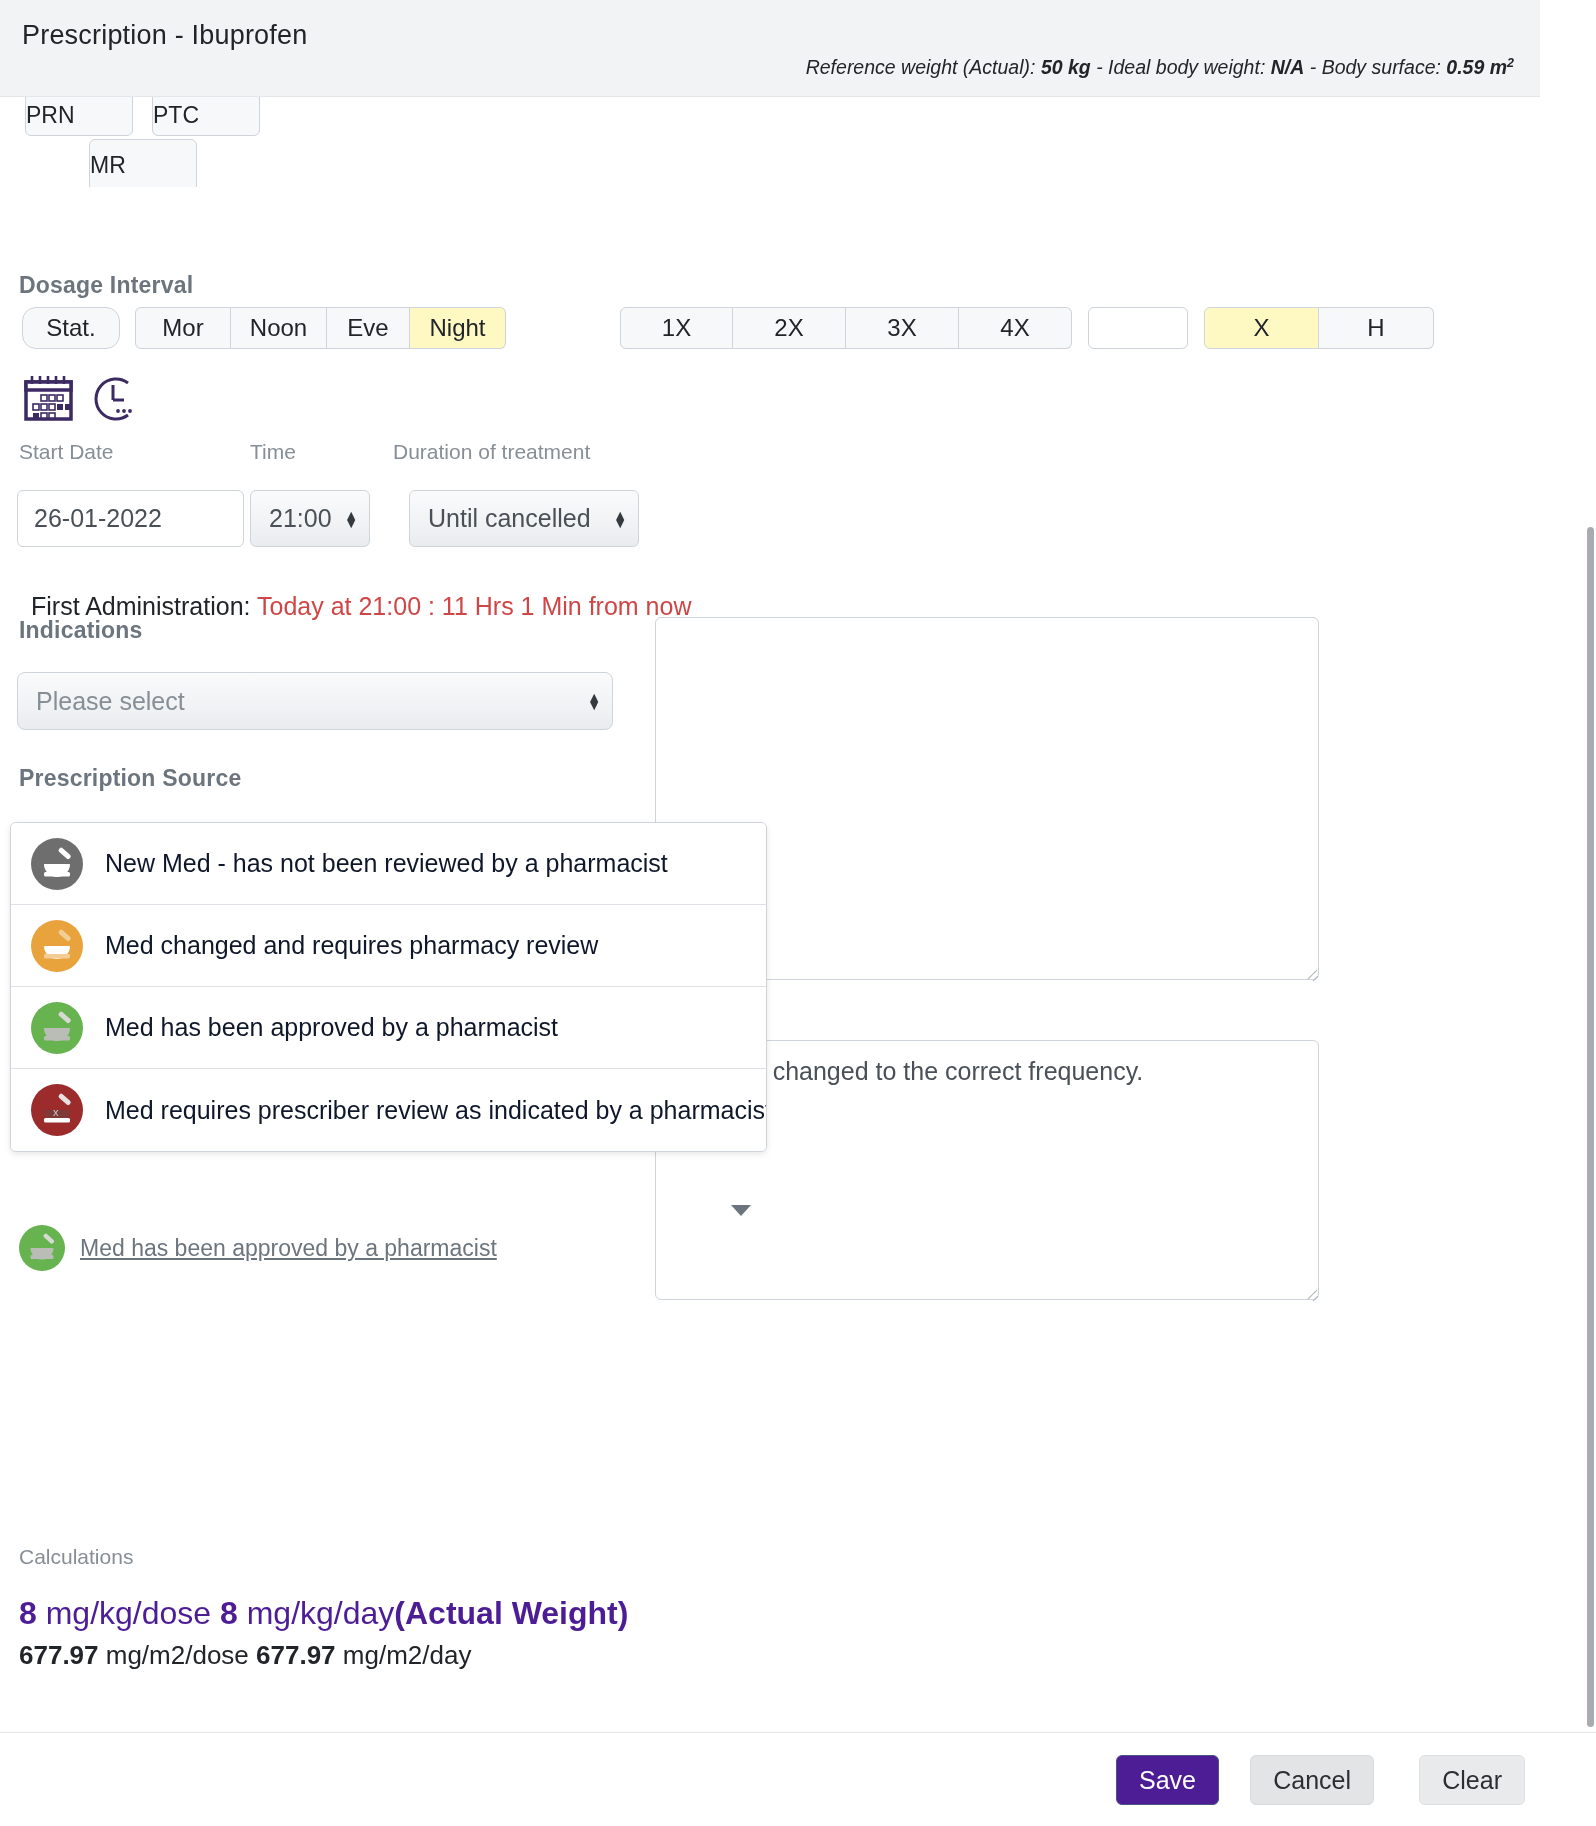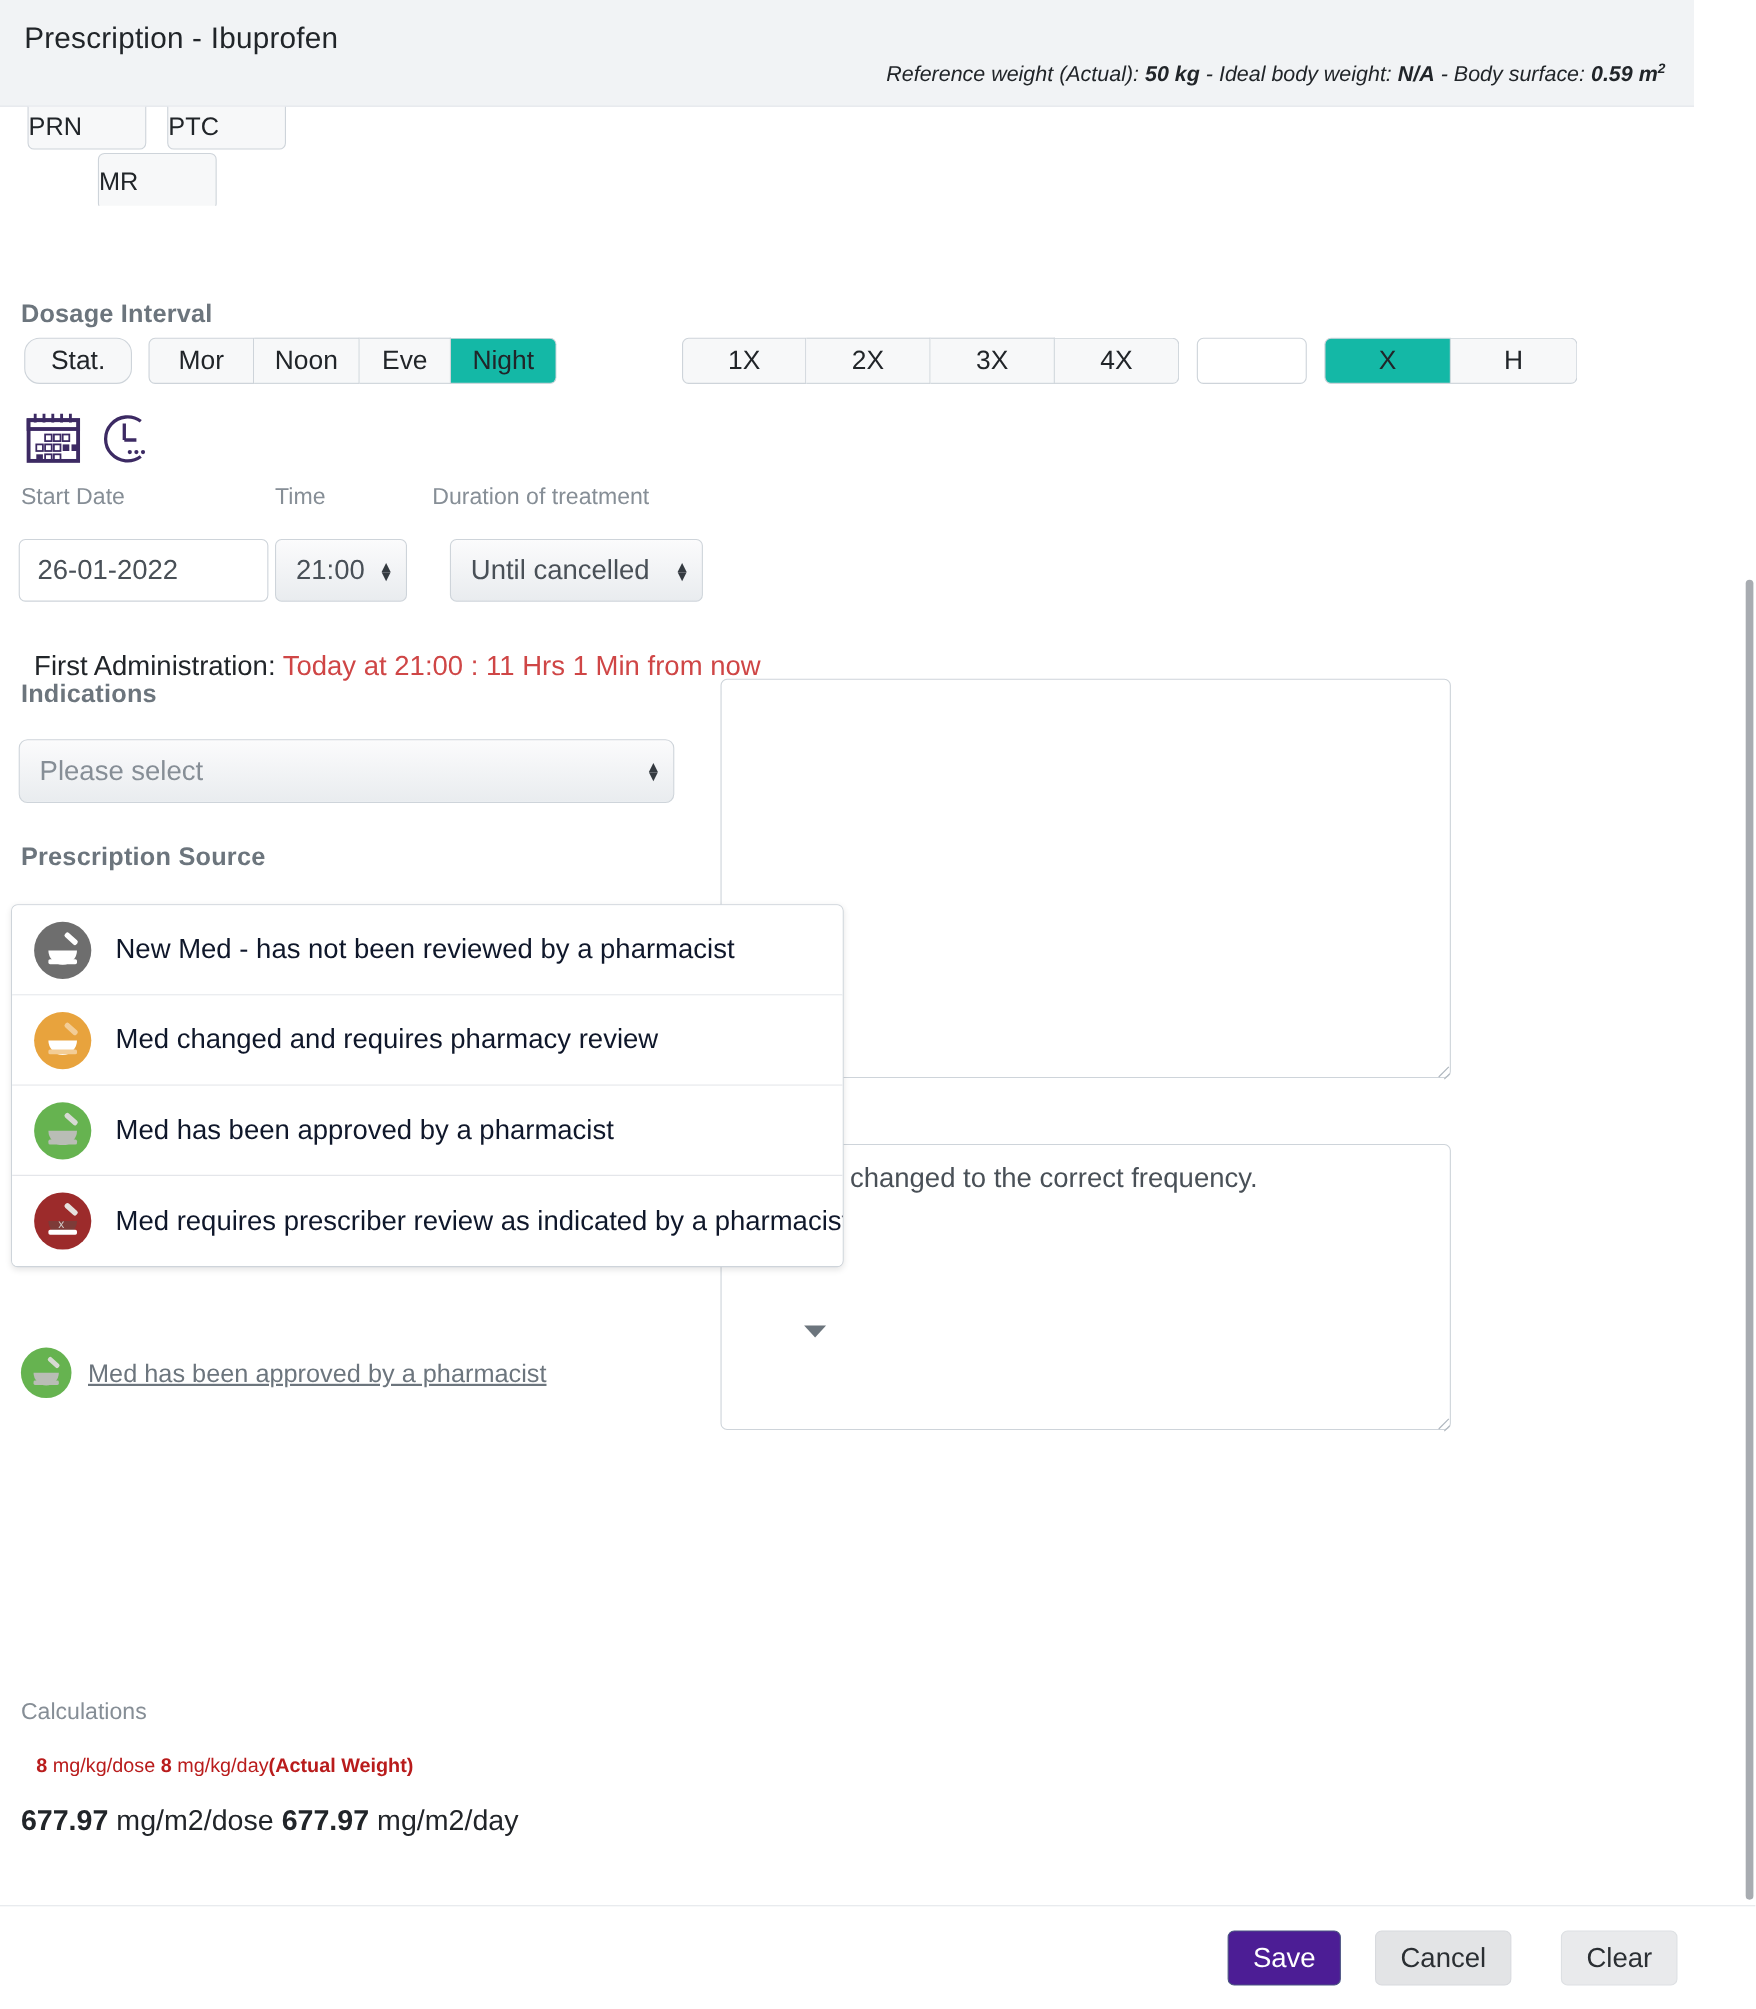--- a/index.html
+++ b/index.html
@@ -53,21 +53,21 @@
   .bgroup { position:absolute; display:flex; }
   .bgroup .seg {
     background:#f7f8f9; border:1px solid #ced4da; border-left-width:0;
     font-size:24px; color:#212529; height:42px; line-height:40px;
     padding:0 18px; cursor:pointer; font-family:"Liberation Sans", sans-serif;
     white-space:nowrap;
   }
   .bgroup .seg:first-child { border-left-width:1px; border-radius:6px 0 0 6px; }
   .bgroup .seg:last-child  { border-radius:0 6px 6px 0; }
   .bgroup .seg.only { border-left-width:1px; border-radius:6px; }
-  .seg.active { background:#14b8a6; }
+  .seg.active { background:#fef9c3; }
 
   #g-stat { left:22px; top:307px; }
   #g-stat .seg { width:98px; padding:0; text-align:center;border-radius:14px; }
   #g-daytimes { left:135px; top:307px; }
   #g-daytimes .seg { width:96px; padding:0; text-align:center; }
   #g-daytimes .seg:nth-child(3) { width:83px; }
   #g-daytimes .seg:nth-child(4) { width:96px; }
   #g-freq { left:620px; top:307px; }
   #g-freq .seg { width:113px; padding:0; text-align:center; }
   .freeinput {
@@ -171,21 +171,21 @@
     text-decoration:underline; cursor:pointer; white-space:nowrap;
   }
   .ps-caret {
     position:absolute; left:731px; top:1205px;
     width:0; height:0; border-left:10px solid transparent;
     border-right:10px solid transparent; border-top:11px solid #6c757d; z-index:25;
   }
 
   
   #lbl-calc { position:absolute; left:19px; top:1545px; }
-  #calc-l1 { position:absolute; left:19px; top:1595px; font-size:18px; color:#b91c1c; white-space:nowrap;margin-left:14px; }
+  #calc-l1 { position:absolute; left:19px; top:1595px; font-size:32px; color:#4c1d95; white-space:nowrap; }
   #calc-l2 { position:absolute; left:19px; top:1640px; font-size:26px; color:#212529; white-space:nowrap; }
   .calc-b { font-weight:bold; }
 
   
   .modal-footer {
     position:absolute; left:0; bottom:0; width:1596px; height:94px;
     background:#fff; border-top:1px solid #e3e6ea;
   }
   .fbtn {
     position:absolute; top:22px; height:50px; border-radius:6px;

